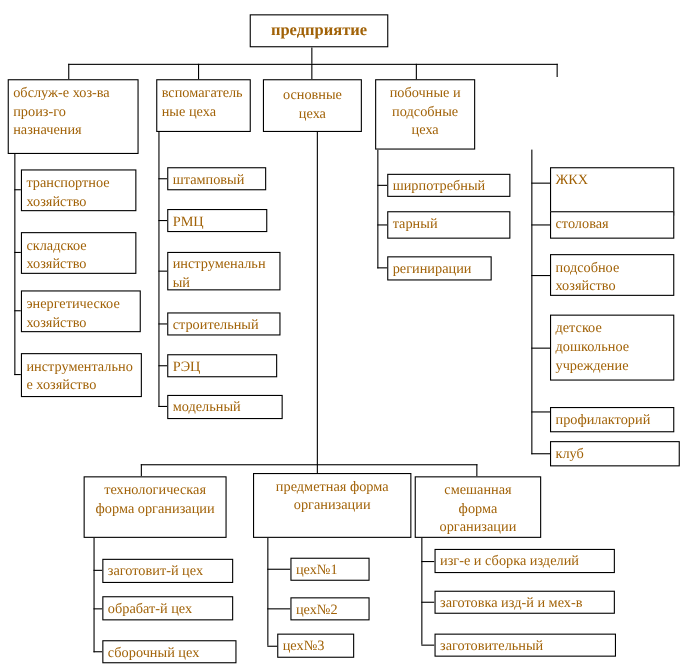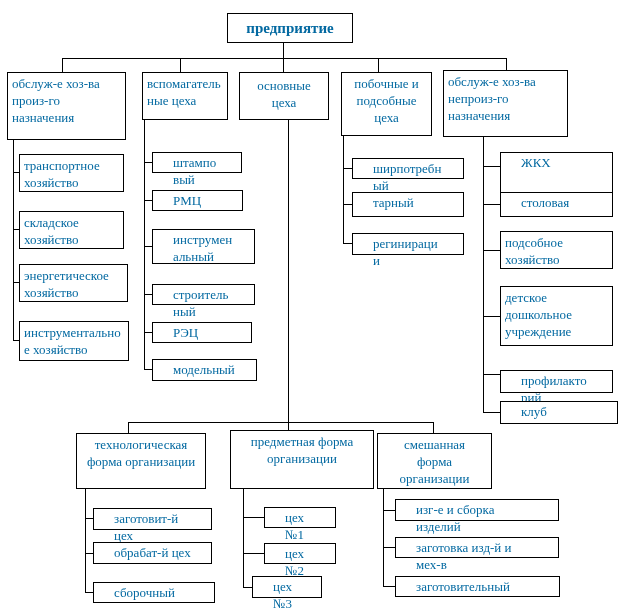--- a/index.html
+++ b/index.html
@@ -1,25 +1,25 @@
 <!DOCTYPE html>
 <html><head>
 <meta charset="utf-8">
 <style>
   html,body{margin:0;padding:0;background:#fff;}
   .stage{
     position:relative;width:631px;height:608px;background:#ffffff;
-    font-family:"Liberation Serif","DejaVu Serif",serif;color:#0369a1;
+    font-family:"Liberation Serif","DejaVu Serif",serif;color:#a16207;
     overflow:hidden;
   }
   .node{
     position:absolute;box-sizing:border-box;border:1px solid #000;background:#fff;
     font-size:13px;line-height:17px;padding:2px 4px;overflow-wrap:break-word;
   }
-  .node.single{padding:1px 20px;}
+  .node.single{padding:1px 4px;}
   .node.center{text-align:center;}
   .node.vpad{padding-top:4px;}
   .node.pad-wide{padding-left:18px;padding-right:18px;}
   .node.pad-wide2{padding-left:14px;padding-right:14px;}
   .node.root{
     font-weight:bold;font-size:15px;display:flex;align-items:center;justify-content:center;
     text-align:center;
   }
   .hl,.vl{position:absolute;background:#000;}
   .hl{height:1px;}
@@ -85,37 +85,36 @@
   <i class="hl" style="left:383px;top:510px;width:12px"></i>
   <i class="hl" style="left:383px;top:547px;width:12px"></i>
   <i class="hl" style="left:383px;top:586px;width:12px"></i>
 
   <div class="node root" style="left:227px;top:13px;width:126px;height:30px">предприятие</div>
 
   <div class="node" style="left:7px;top:72px;width:119px;height:68px">обслуж-е хоз-ва произ-го назначения</div>
   <div class="node" style="left:142px;top:72px;width:86px;height:48px">вспомагательные цеха</div>
   <div class="node center vpad" style="left:239px;top:72px;width:90px;height:48px">основные цеха</div>
   <div class="node center" style="left:341px;top:72px;width:91px;height:64px">побочные и подсобные цеха</div>
-  <div class="node" style="left:443px;top:70px;width:125px;height:67px">обслуж-е хоз-ва непроиз-го назначения</div>
 
   <div class="node" style="left:19px;top:154px;width:105px;height:38px">транспортное хозяйство</div>
   <div class="node" style="left:19px;top:211px;width:105px;height:38px">складское хозяйство</div>
   <div class="node" style="left:19px;top:264px;width:109px;height:38px">энергетическое хозяйство</div>
   <div class="node" style="left:19px;top:321px;width:110px;height:40px">инструментальное хозяйство</div>
 
   <div class="node single" style="left:152px;top:152px;width:90px;height:21px">штамповый</div>
   <div class="node single" style="left:152px;top:190px;width:91px;height:21px">РМЦ</div>
   <div class="node single" style="left:152px;top:284px;width:103px;height:21px">строительный</div>
   <div class="node single" style="left:152px;top:229px;width:103px;height:35px">инструменальный</div>
   <div class="node single" style="left:152px;top:322px;width:100px;height:21px">РЭЦ</div>
   <div class="node single" style="left:152px;top:359px;width:105px;height:22px">модельный</div>
 
   <div class="node single" style="left:352px;top:158px;width:112px;height:21px">ширпотребный</div>
   <div class="node single" style="left:352px;top:192px;width:112px;height:25px">тарный</div>
-  <div class="node single" style="left:352px;top:233px;width:112px;height:22px">регинирации</div>
+  <div class="node single" style="left:352px;top:233px;width:95px;height:22px">регинирации</div>
 
   <div class="node single" style="left:500px;top:152px;width:113px;height:44px">ЖКХ</div>
   <div class="node single" style="left:500px;top:192px;width:113px;height:25px">столовая</div>
   <div class="node" style="left:500px;top:231px;width:113px;height:38px">подсобное хозяйство</div>
   <div class="node" style="left:500px;top:286px;width:113px;height:60px">детское дошкольное учреждение</div>
   <div class="node single" style="left:500px;top:370px;width:113px;height:23px">профилакторий</div>
   <div class="node single" style="left:500px;top:401px;width:118px;height:23px">клуб</div>
 
   <div class="node center" style="left:76px;top:433px;width:130px;height:56px">технологическая форма организации</div>
   <div class="node center pad-wide" style="left:230px;top:430px;width:144px;height:59px">предметная форма организации</div>

